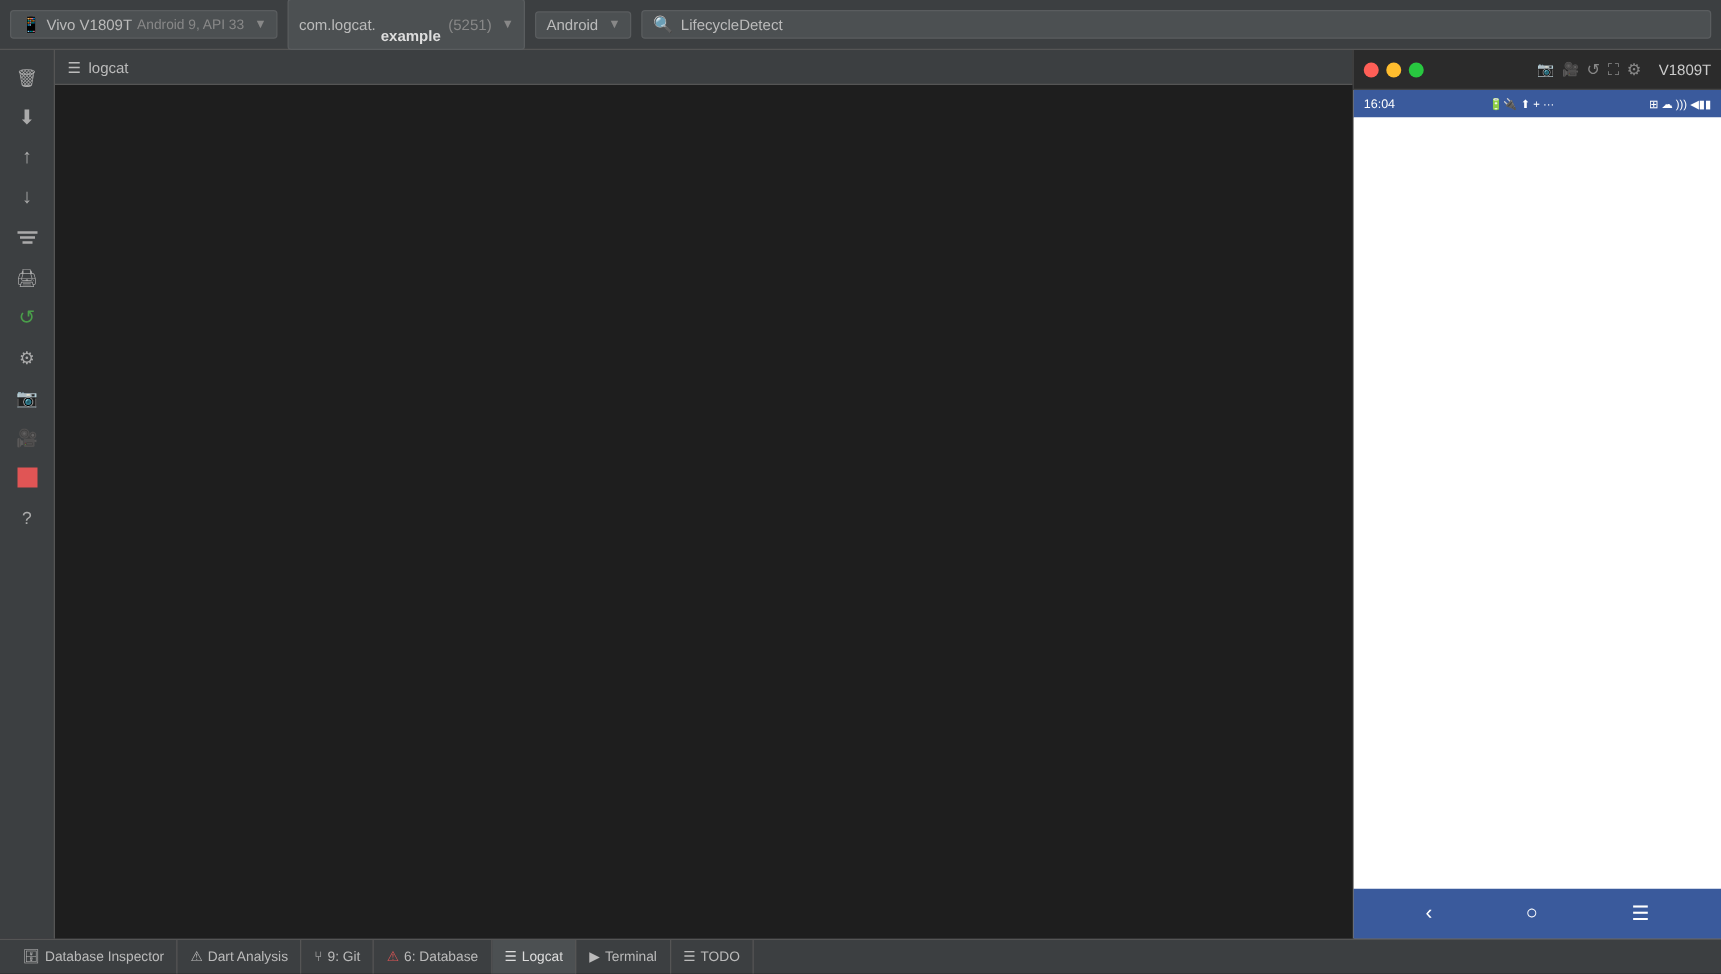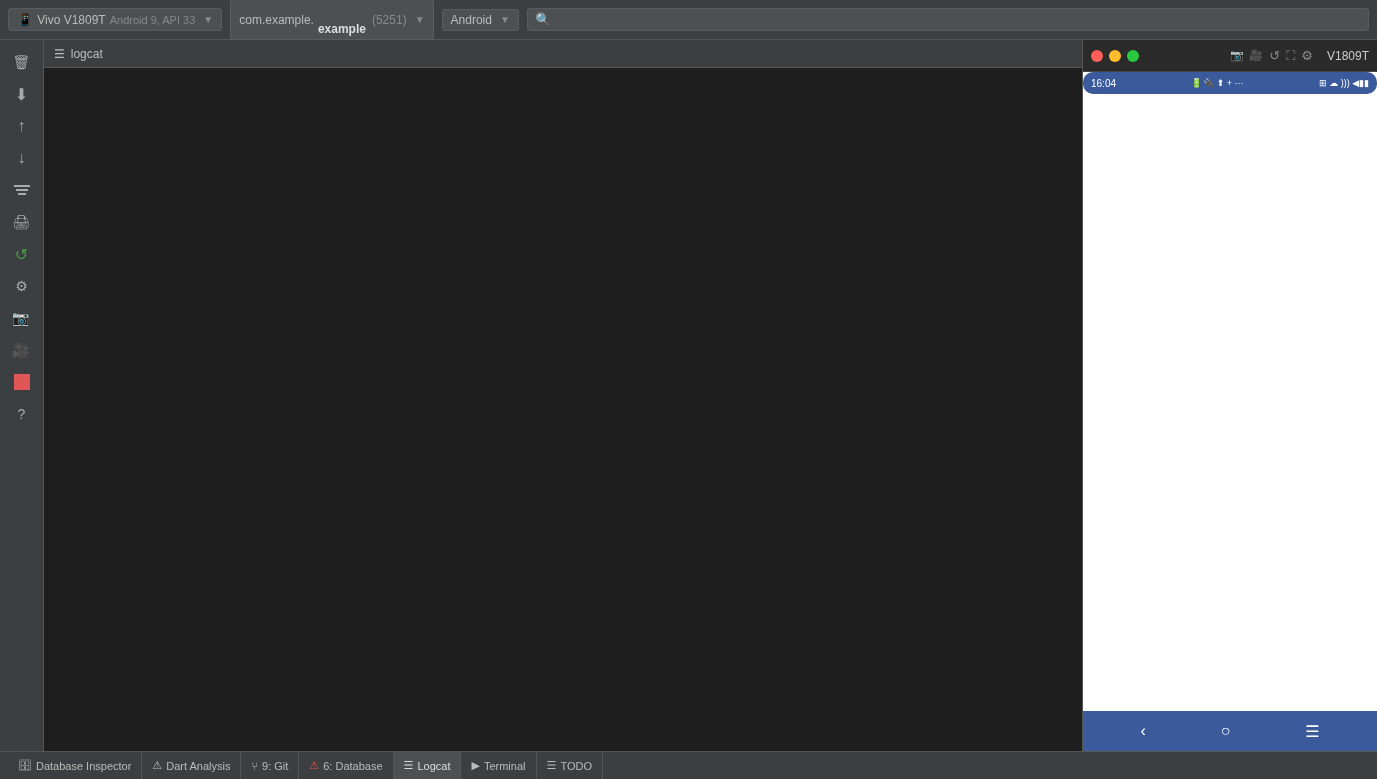--- a/index.html
+++ b/index.html
@@ -178,21 +178,20 @@
 
     #phone-status-bar {
       height: 22px;
       background: #3a5a9c;
       display: flex;
       align-items: center;
       padding: 0 8px;
       font-size: 10px;
       color: white;
       justify-content: space-between;
-      border-radius: 10px;
     }
 
     #phone-content {
       background: white;
       flex: 1;
       height: calc(100% - 22px - 40px);
     }
 
     #phone-nav-bar {
       height: 40px;
@@ -245,33 +244,34 @@
 <div id="top-toolbar">
 
   <div class="device-selector">
     <span style="font-size:13px;">📱</span>
     <span>Vivo V1809T</span>
     <span style="color:#888; font-size:11px;">Android 9, API 33</span>
     <span class="chevron">▼</span>
   </div>
 
   <div class="app-selector">
-    <span>com.example.</span>
+    <span>com.logcat.</span>
       <span class="app-name-bold">example</span>
     <span style="color:#888; margin-left:2px;">(5251)</span>
     <span class="chevron">▼</span>
   </div>
 
   <div class="log-level-selector">
     <span>Android</span>
     <span class="chevron">▼</span>
   </div>
 
   <div class="search-bar">
     <span style="color:#888; font-size:13px;">🔍</span>
+    <input type="text" value="LifecycleDetect" style="">
   </div>
 </div>
 
 <div id="main">
 
   <div id="sidebar">
     <div class="sidebar-icon" title="Clear">
       <span>🗑</span>
     </div>
     <div class="sidebar-icon" title="Import">

